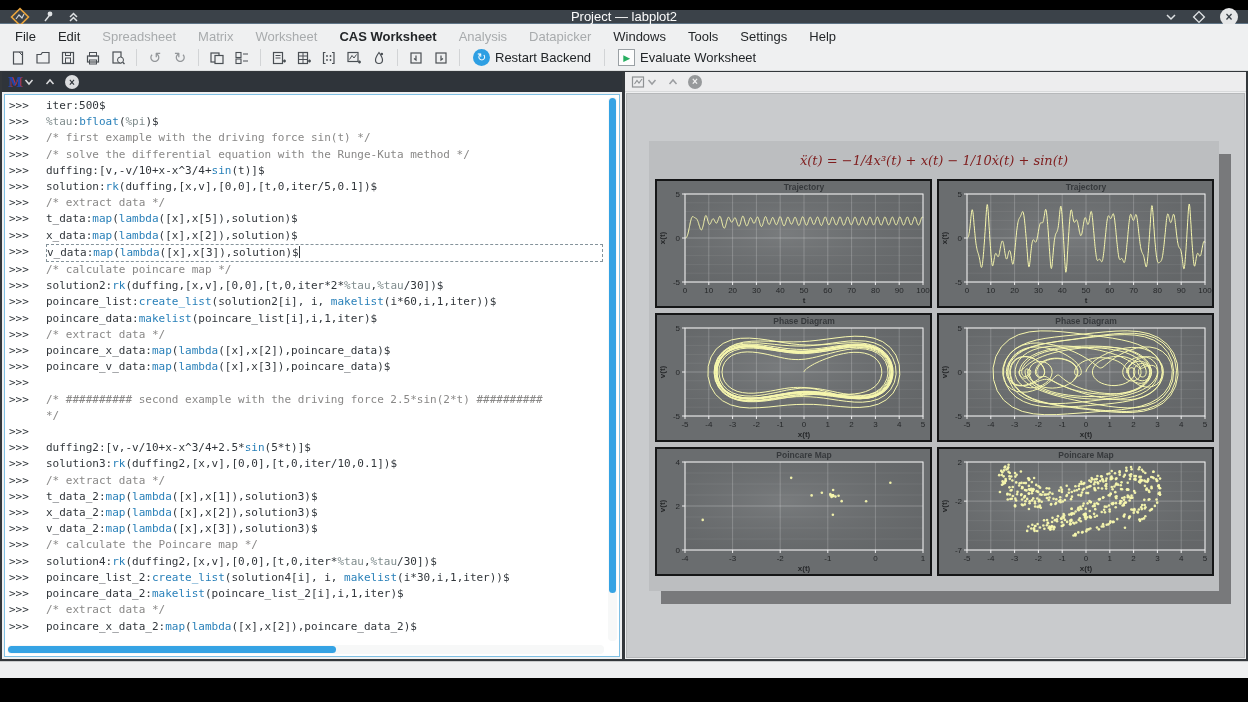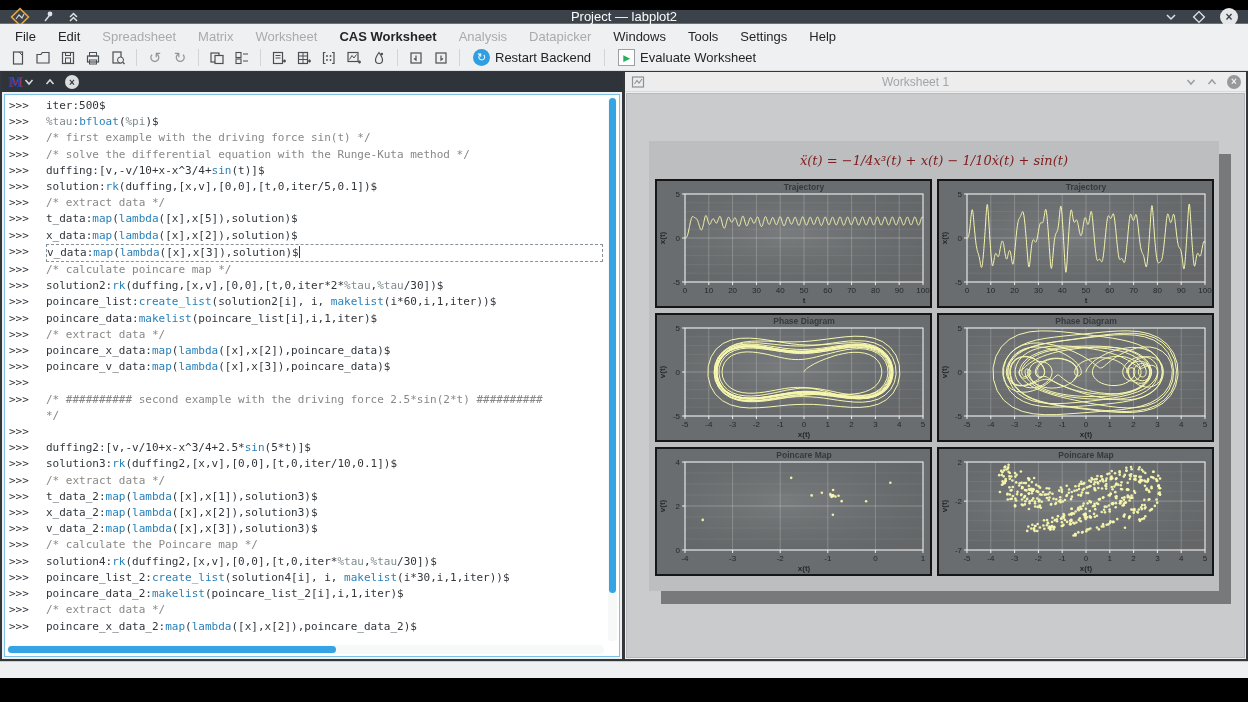--- a/index.html
+++ b/index.html
@@ -329,21 +329,20 @@
       </section>
 
       <section class="subwin right">
         <header>
           <span class="win-icon">
             <svg width="14" height="14" viewBox="0 0 14 14">
                 <rect x="1.5" y="2" width="11" height="10" fill="none" stroke="#8f9294" stroke-width="1.2"></rect>
                 <polyline points="3.5,9 6,5.5 8,8 11,4" fill="none" stroke="#8f9294" stroke-width="1.1"></polyline>
               </svg>
           </span>
-          <span class="win-title">Worksheet 1</span>
           <span class="win-btns">
             <span class="win-btn">
                 <svg width="12" height="12" viewBox="0 0 12 12">
                   <polyline points="2.5,4 6,8 9.5,4" fill="none" stroke="#9b9da0" stroke-width="1.5"></polyline>
                 </svg>
               </span>
             <span class="win-btn">
                 <svg width="12" height="12" viewBox="0 0 12 12">
                   <polyline points="2.5,8 6,4 9.5,8" fill="none" stroke="#9b9da0" stroke-width="1.5"></polyline>
                 </svg>

